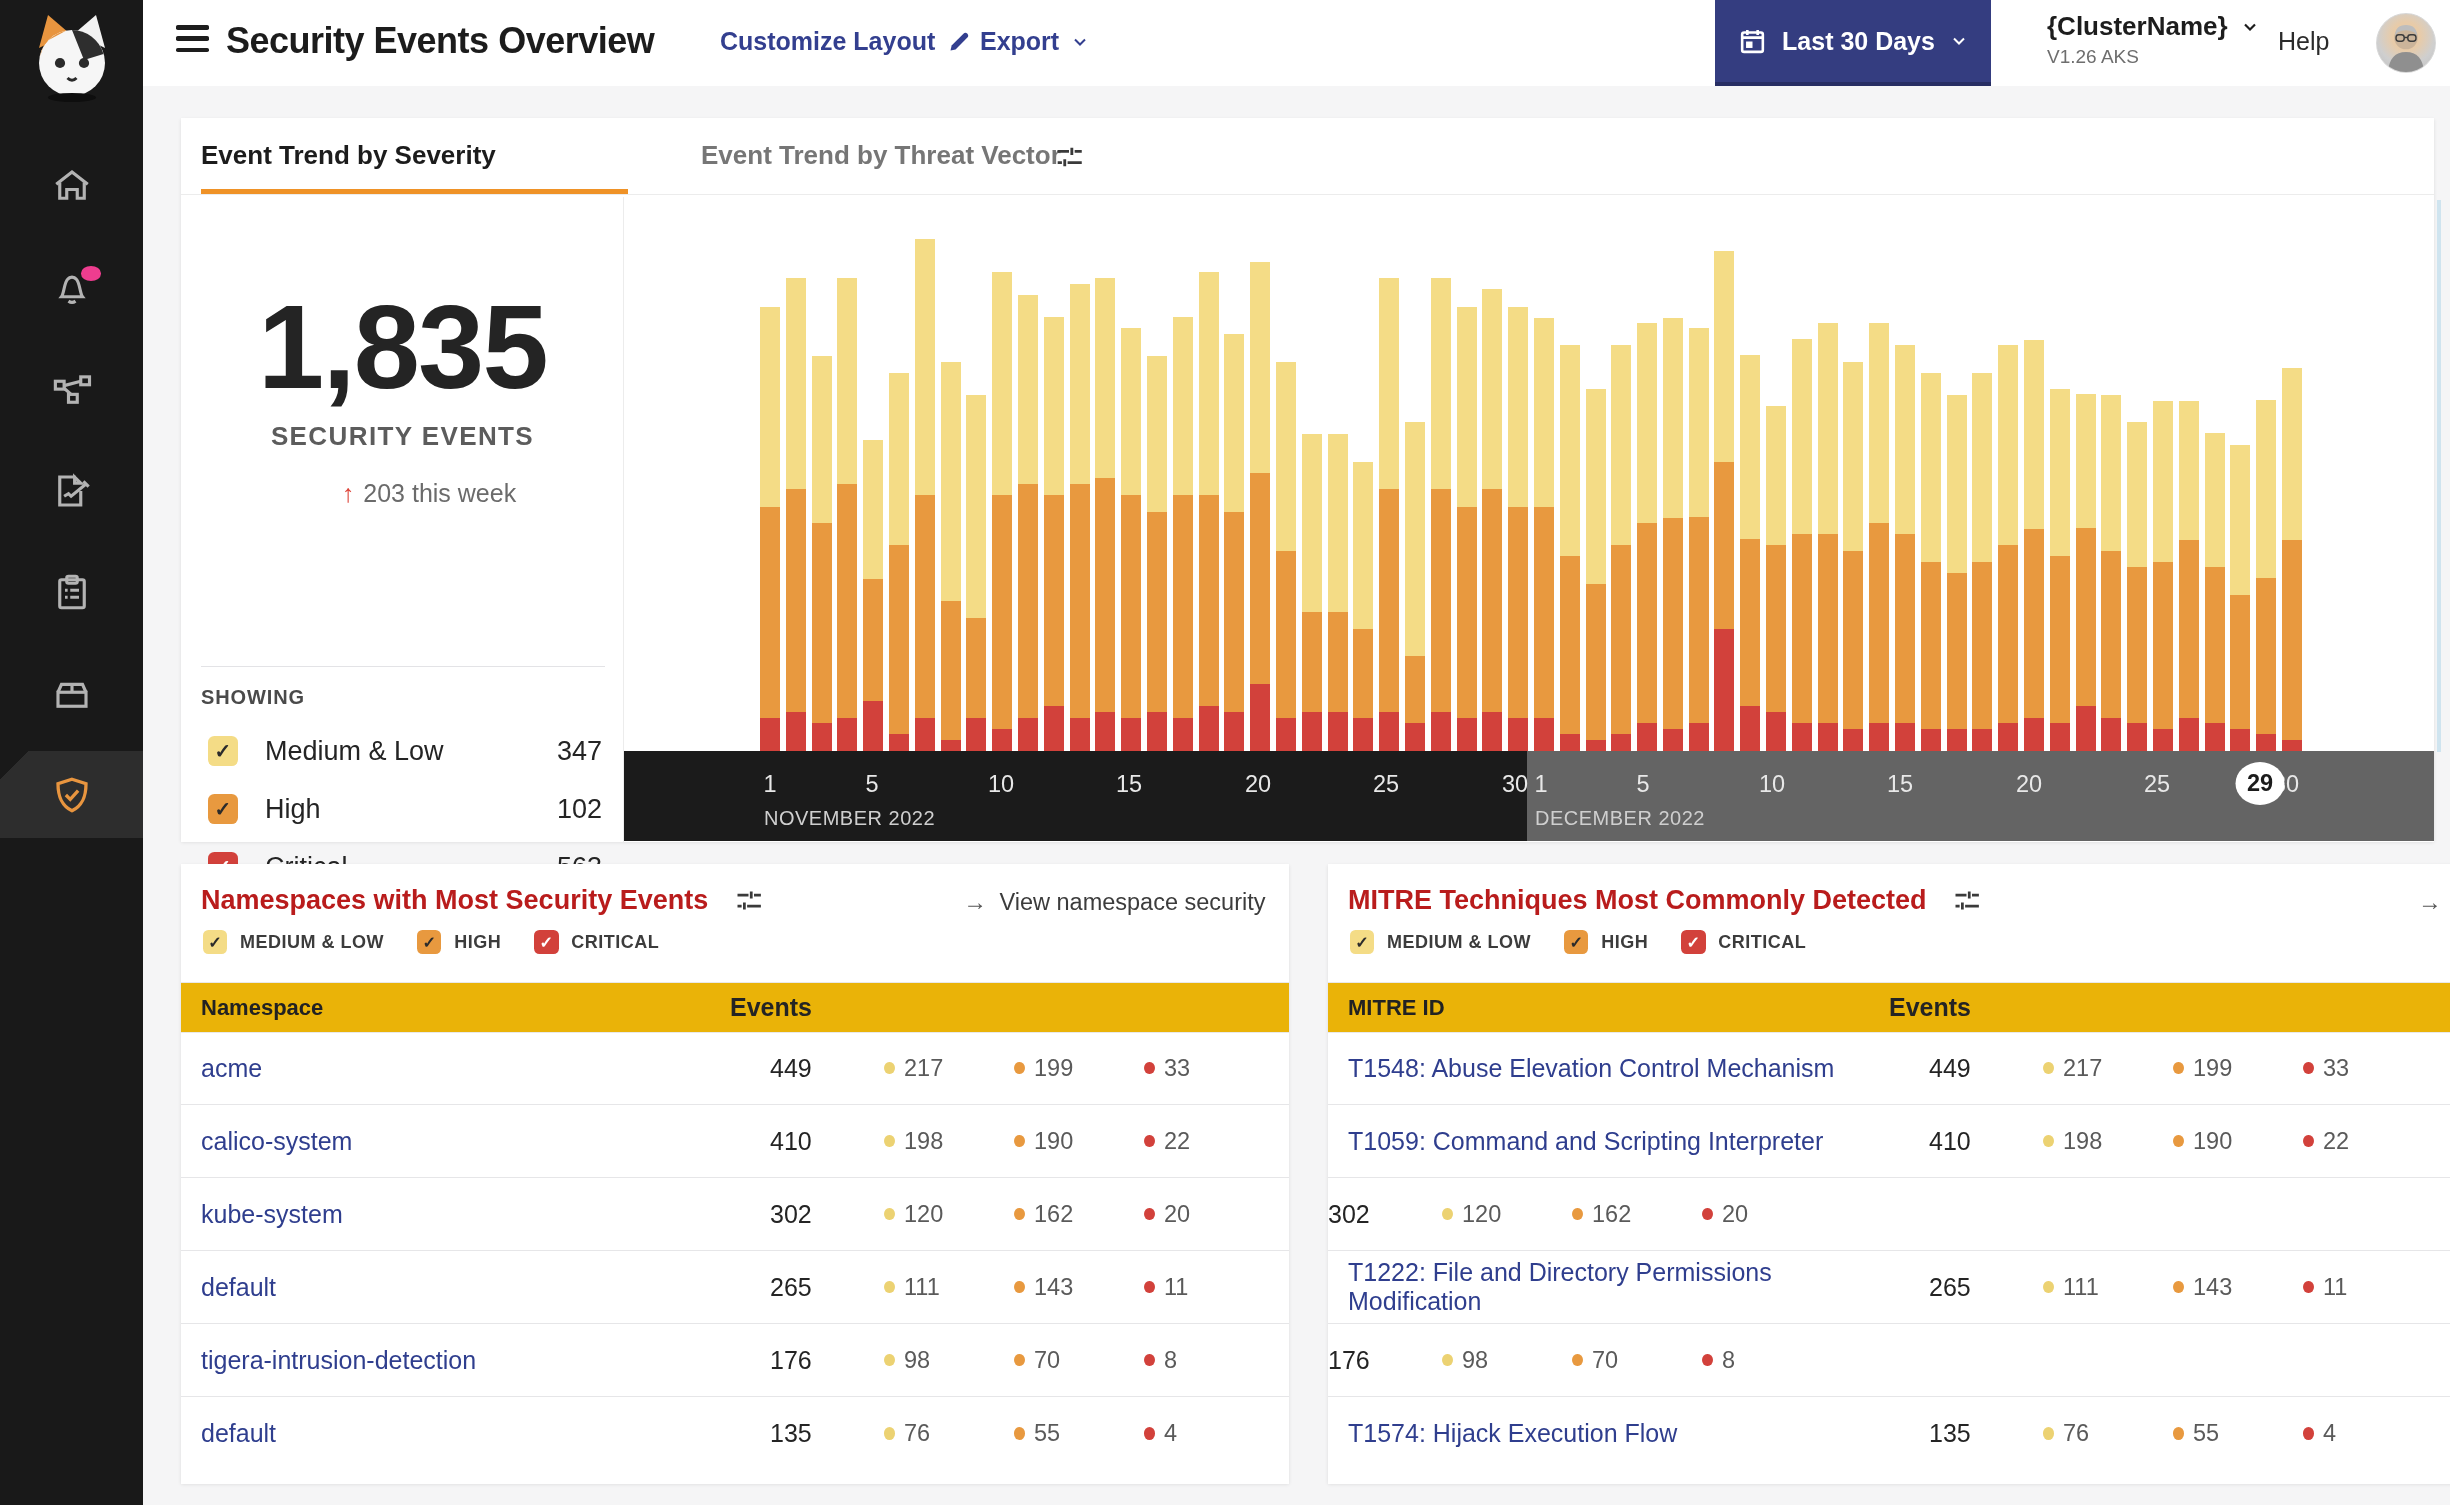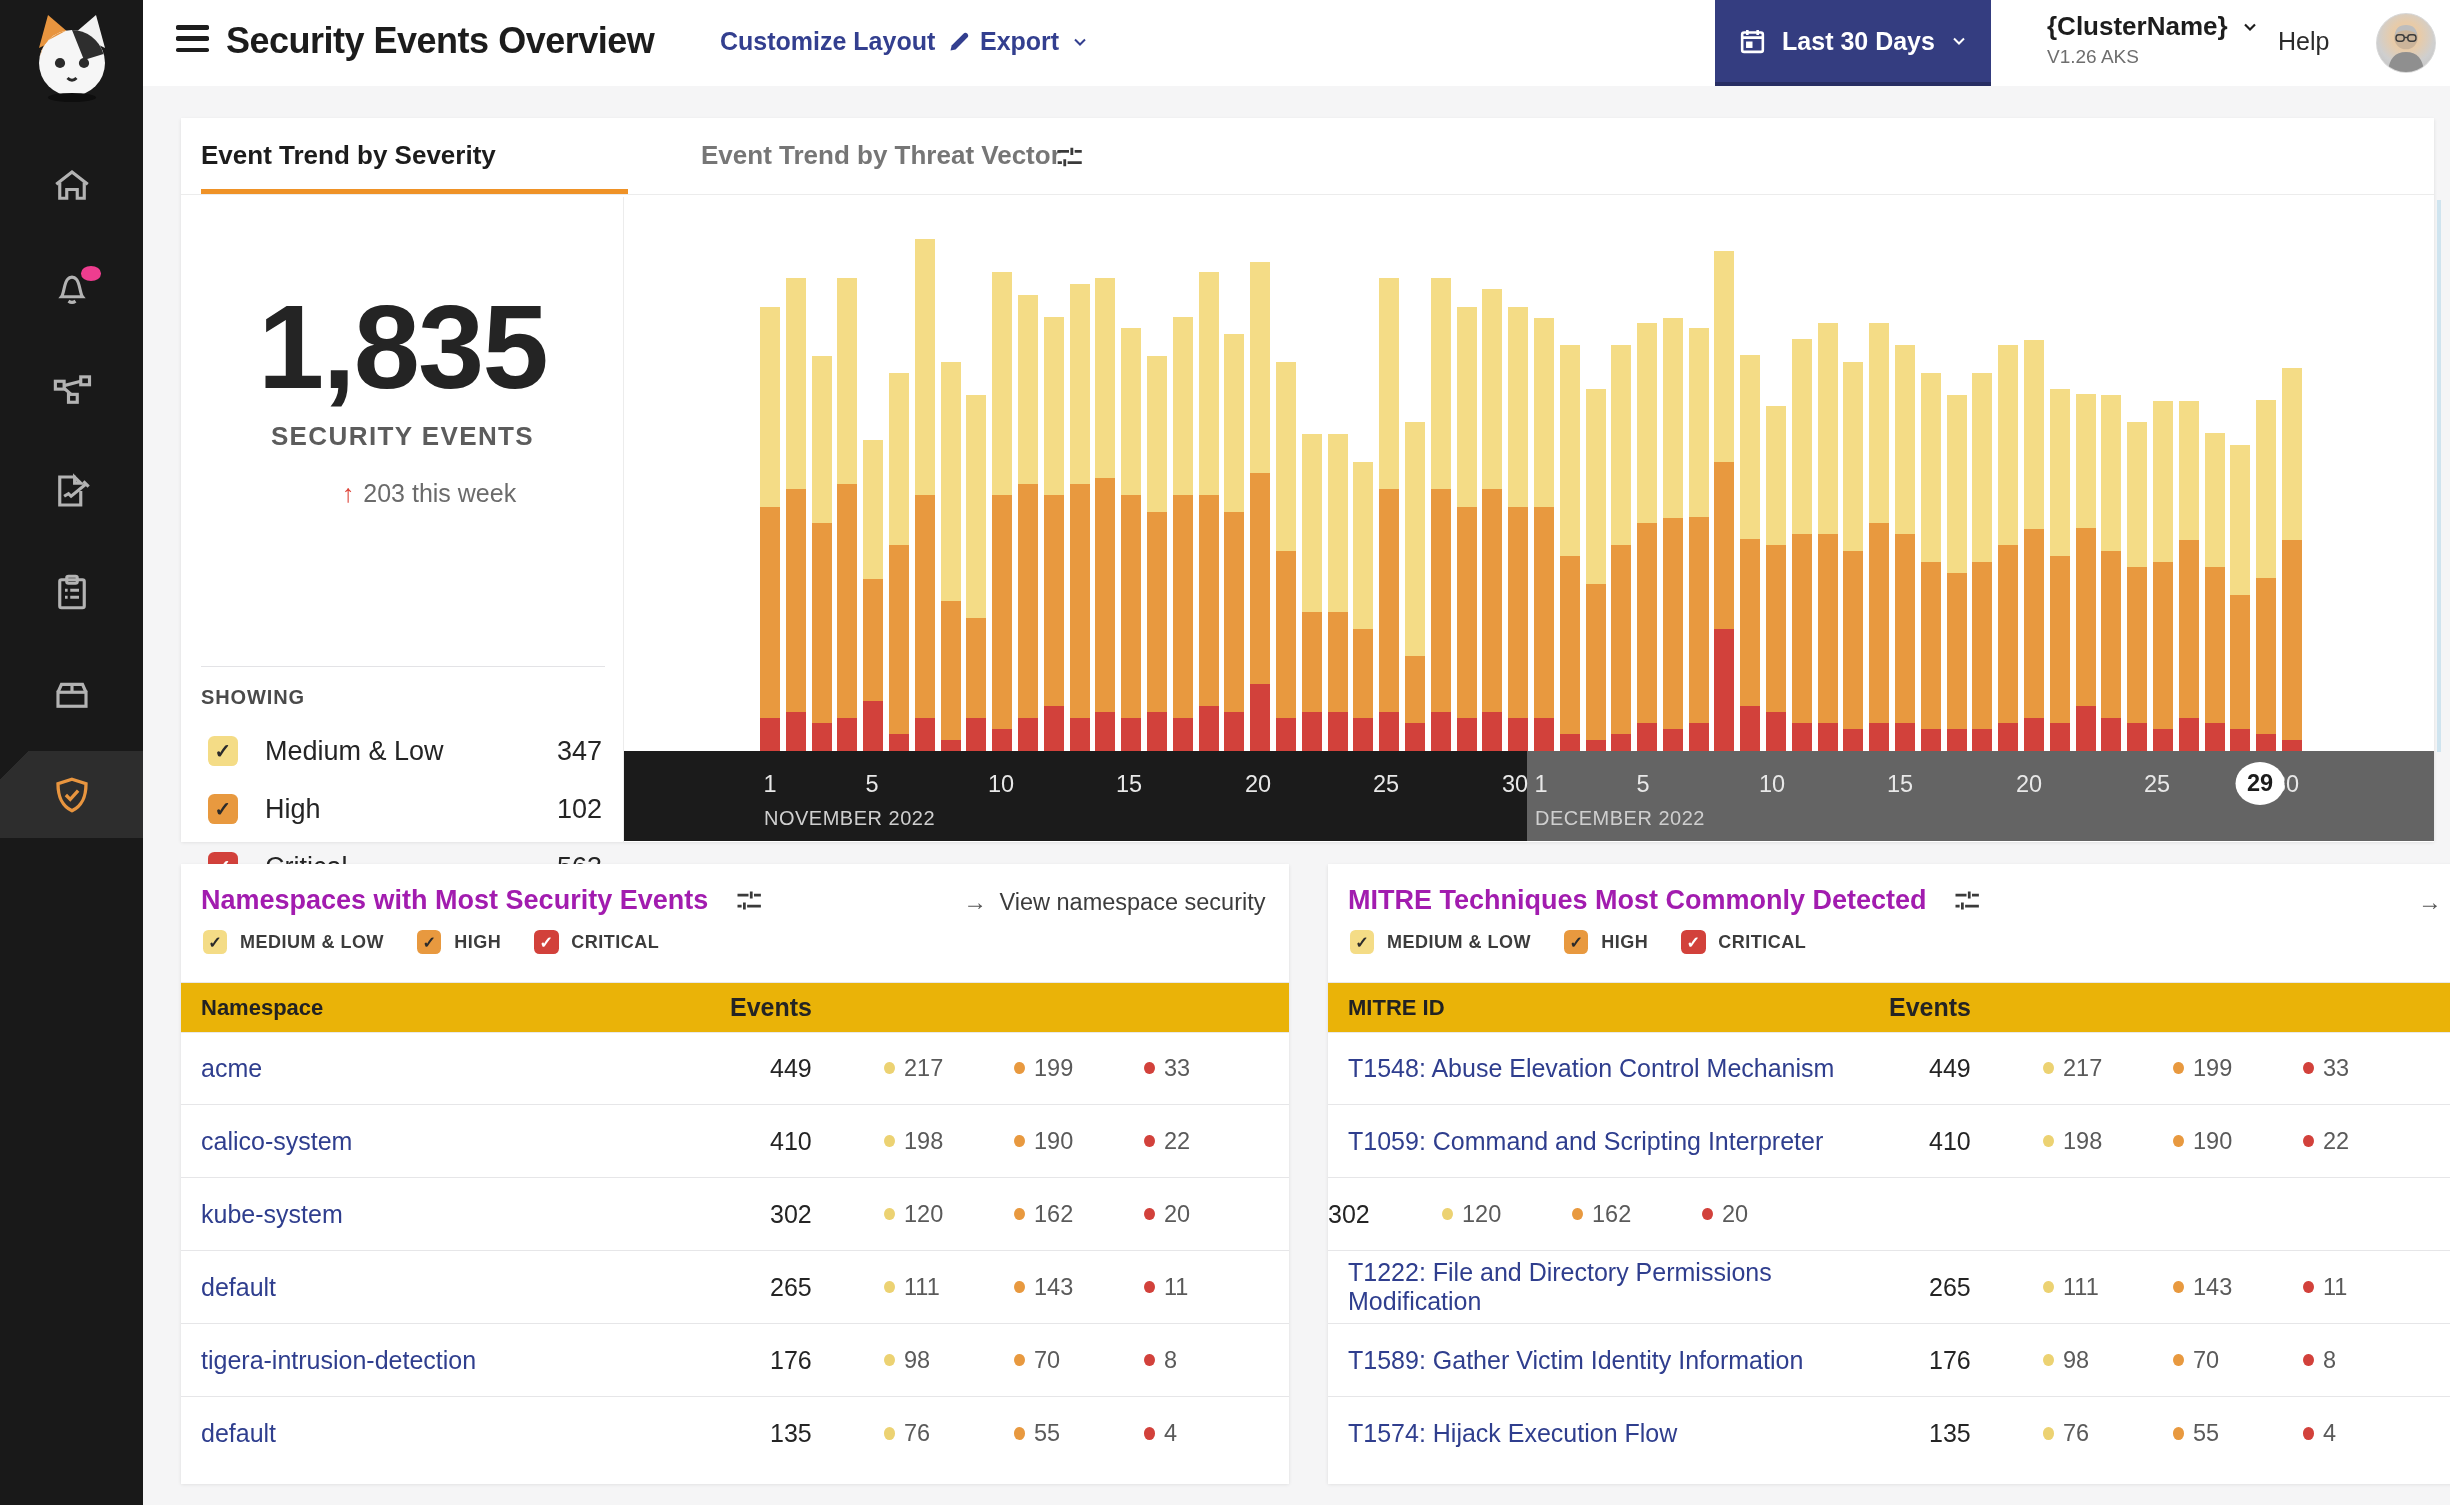--- a/index.html
+++ b/index.html
@@ -67,21 +67,21 @@
   .bar div{width:20px;}
   #cursor-line{position:absolute;left:1813px;top:4.5px;width:3.6px;height:552px;background:#cfe4ef;}
   #axis{position:absolute;left:0;top:556px;width:1809px;height:90px;}
   #axis .band-nov{position:absolute;left:0;top:0;width:903px;height:90px;background:#1b1b1b;}
   #axis .band-dec{position:absolute;left:903px;top:0;width:907px;height:90px;background:#646464;}
   .tick{position:absolute;top:20px;transform:translateX(-50%);font-size:23.5px;color:#e8e8e8;}
   .tick.circled{background:#fff;color:#1b1b1b;font-weight:700;border-radius:50%;width:49px;height:43px;display:flex;align-items:center;justify-content:center;top:11px;z-index:2;}
   .month-label{position:absolute;top:56px;font-size:20px;color:#cfcfcf;letter-spacing:0.5px;}
 
   
-  .card-title{position:absolute;left:20px;top:20px;font-size:27px;font-weight:700;color:#a21caf;display:flex;align-items:center;gap:23.5px;}
+  .card-title{position:absolute;left:20px;top:20px;font-size:27px;font-weight:700;color:#b91c1c;display:flex;align-items:center;gap:23.5px;}
   .card-link{position:absolute;right:23.5px;top:25px;font-size:23.5px;color:#3c3c3c;cursor:pointer;display:flex;align-items:center;gap:12.7px;}
   .card-link .arr{color:#555;}
   .filter-row{position:absolute;left:22px;top:66px;display:flex;align-items:center;gap:33px;}
   .filter-item{display:flex;align-items:center;gap:12.7px;cursor:pointer;}
   .filter-item .cb{width:24.4px;height:24.4px;border-radius:5.4px;display:flex;align-items:center;justify-content:center;font-size:16.3px;font-weight:900;}
   .filter-item .flbl{font-size:18px;font-weight:700;color:#3c3c3c;letter-spacing:0.5px;}
   .thead{position:absolute;left:0;top:118px;width:100%;height:51px;background:#eab308;border-top:1.8px solid #e9e9e9;border-bottom:1.8px solid #e9e9e9;display:flex;align-items:center;font-size:22px;font-weight:700;color:#222;}
   .tbody{position:absolute;left:0;top:168px;width:100%;}
   .trow{display:flex;align-items:center;height:73px;border-bottom:1.8px solid #e6e6e8;gap:40px;}
   .trow:last-child{border-bottom:none;}
@@ -712,21 +712,20 @@
           <div class="c-sev"><span class="dot" style="background:#d2413b"></span>20</div>
         </div>
         <div class="trow">
           <div class="c-name"><span class="name-link">T1222: File and Directory Permissions Modification</span></div>
           <div class="c-total">265</div>
           <div class="c-sev"><span class="dot" style="background:#ecd272"></span>111</div>
           <div class="c-sev"><span class="dot" style="background:#e8993f"></span>143</div>
           <div class="c-sev"><span class="dot" style="background:#d2413b"></span>11</div>
         </div>
         <div class="trow">
-          <div class="c-name"><span class="name-link">T1589: Gather Victim Identity Information</span></div>
           <div class="c-total">176</div>
           <div class="c-sev"><span class="dot" style="background:#ecd272"></span>98</div>
           <div class="c-sev"><span class="dot" style="background:#e8993f"></span>70</div>
           <div class="c-sev"><span class="dot" style="background:#d2413b"></span>8</div>
         </div>
         <div class="trow">
           <div class="c-name"><span class="name-link">T1574: Hijack Execution Flow</span></div>
           <div class="c-total">135</div>
           <div class="c-sev"><span class="dot" style="background:#ecd272"></span>76</div>
           <div class="c-sev"><span class="dot" style="background:#e8993f"></span>55</div>

